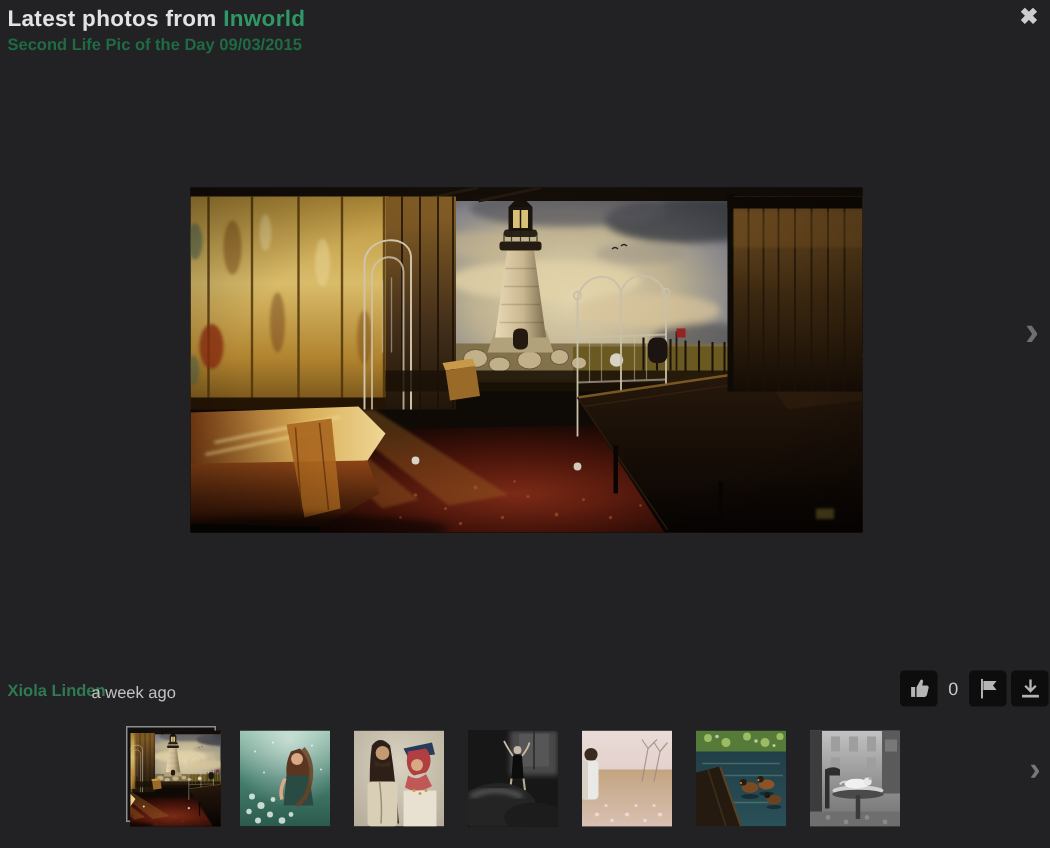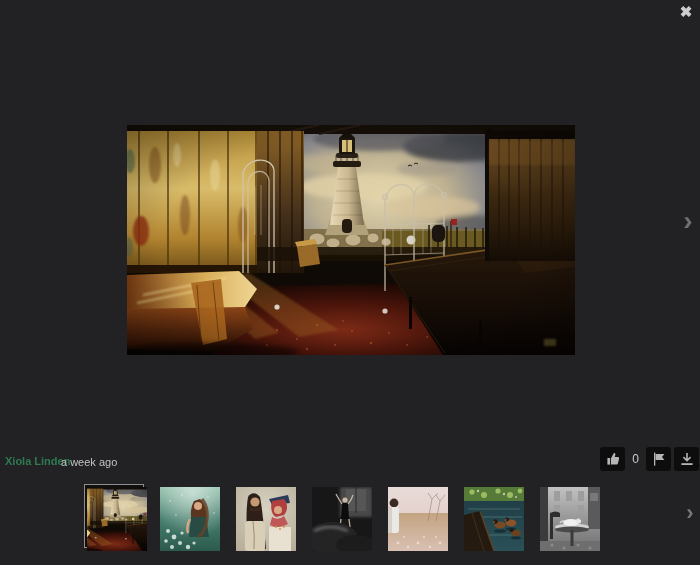--- a/index.html
+++ b/index.html
@@ -39,20 +39,22 @@
   .thumbs{position:absolute;left:84px;top:484px;display:flex;align-items:flex-start;}
   .thumb{width:60px;height:64px;background:#101010;margin-right:16px;margin-top:3px;}
   .thumb svg{display:block;width:60px;height:64px;}
   .thumb.selected{border:1px solid #8e8e8e;padding:2px;background:#101010;margin-top:0;width:60px;height:64px;}
   .thumbs-next{position:absolute;left:680px;top:499px;width:20px;height:28px;font-size:22px;font-weight:bold;color:#787878;line-height:26px;text-align:center;}
 </style>
 </head>
 <body>
 
 <div class="hdr">
+  <div class="title"><span>Latest photos from </span><a>Inworld</a></div>
+  <div class="subtitle">Second Life Pic of the Day 09/03/2015</div>
 </div>
 
 <button class="close-btn"><span>✖</span></button>
 
 <figure class="photo" title="Rusty abandoned room with an iron bed frame opening onto a lighthouse under dramatic clouds">
   <svg viewBox="0 0 448 230" width="448" height="230">
     <defs>
       <linearGradient id="gWall" x1="0" y1="0" x2="0" y2="1">
         <stop offset="0" stop-color="#b8913a"></stop>
           <stop offset="0.4" stop-color="#d9bc6a"></stop>

